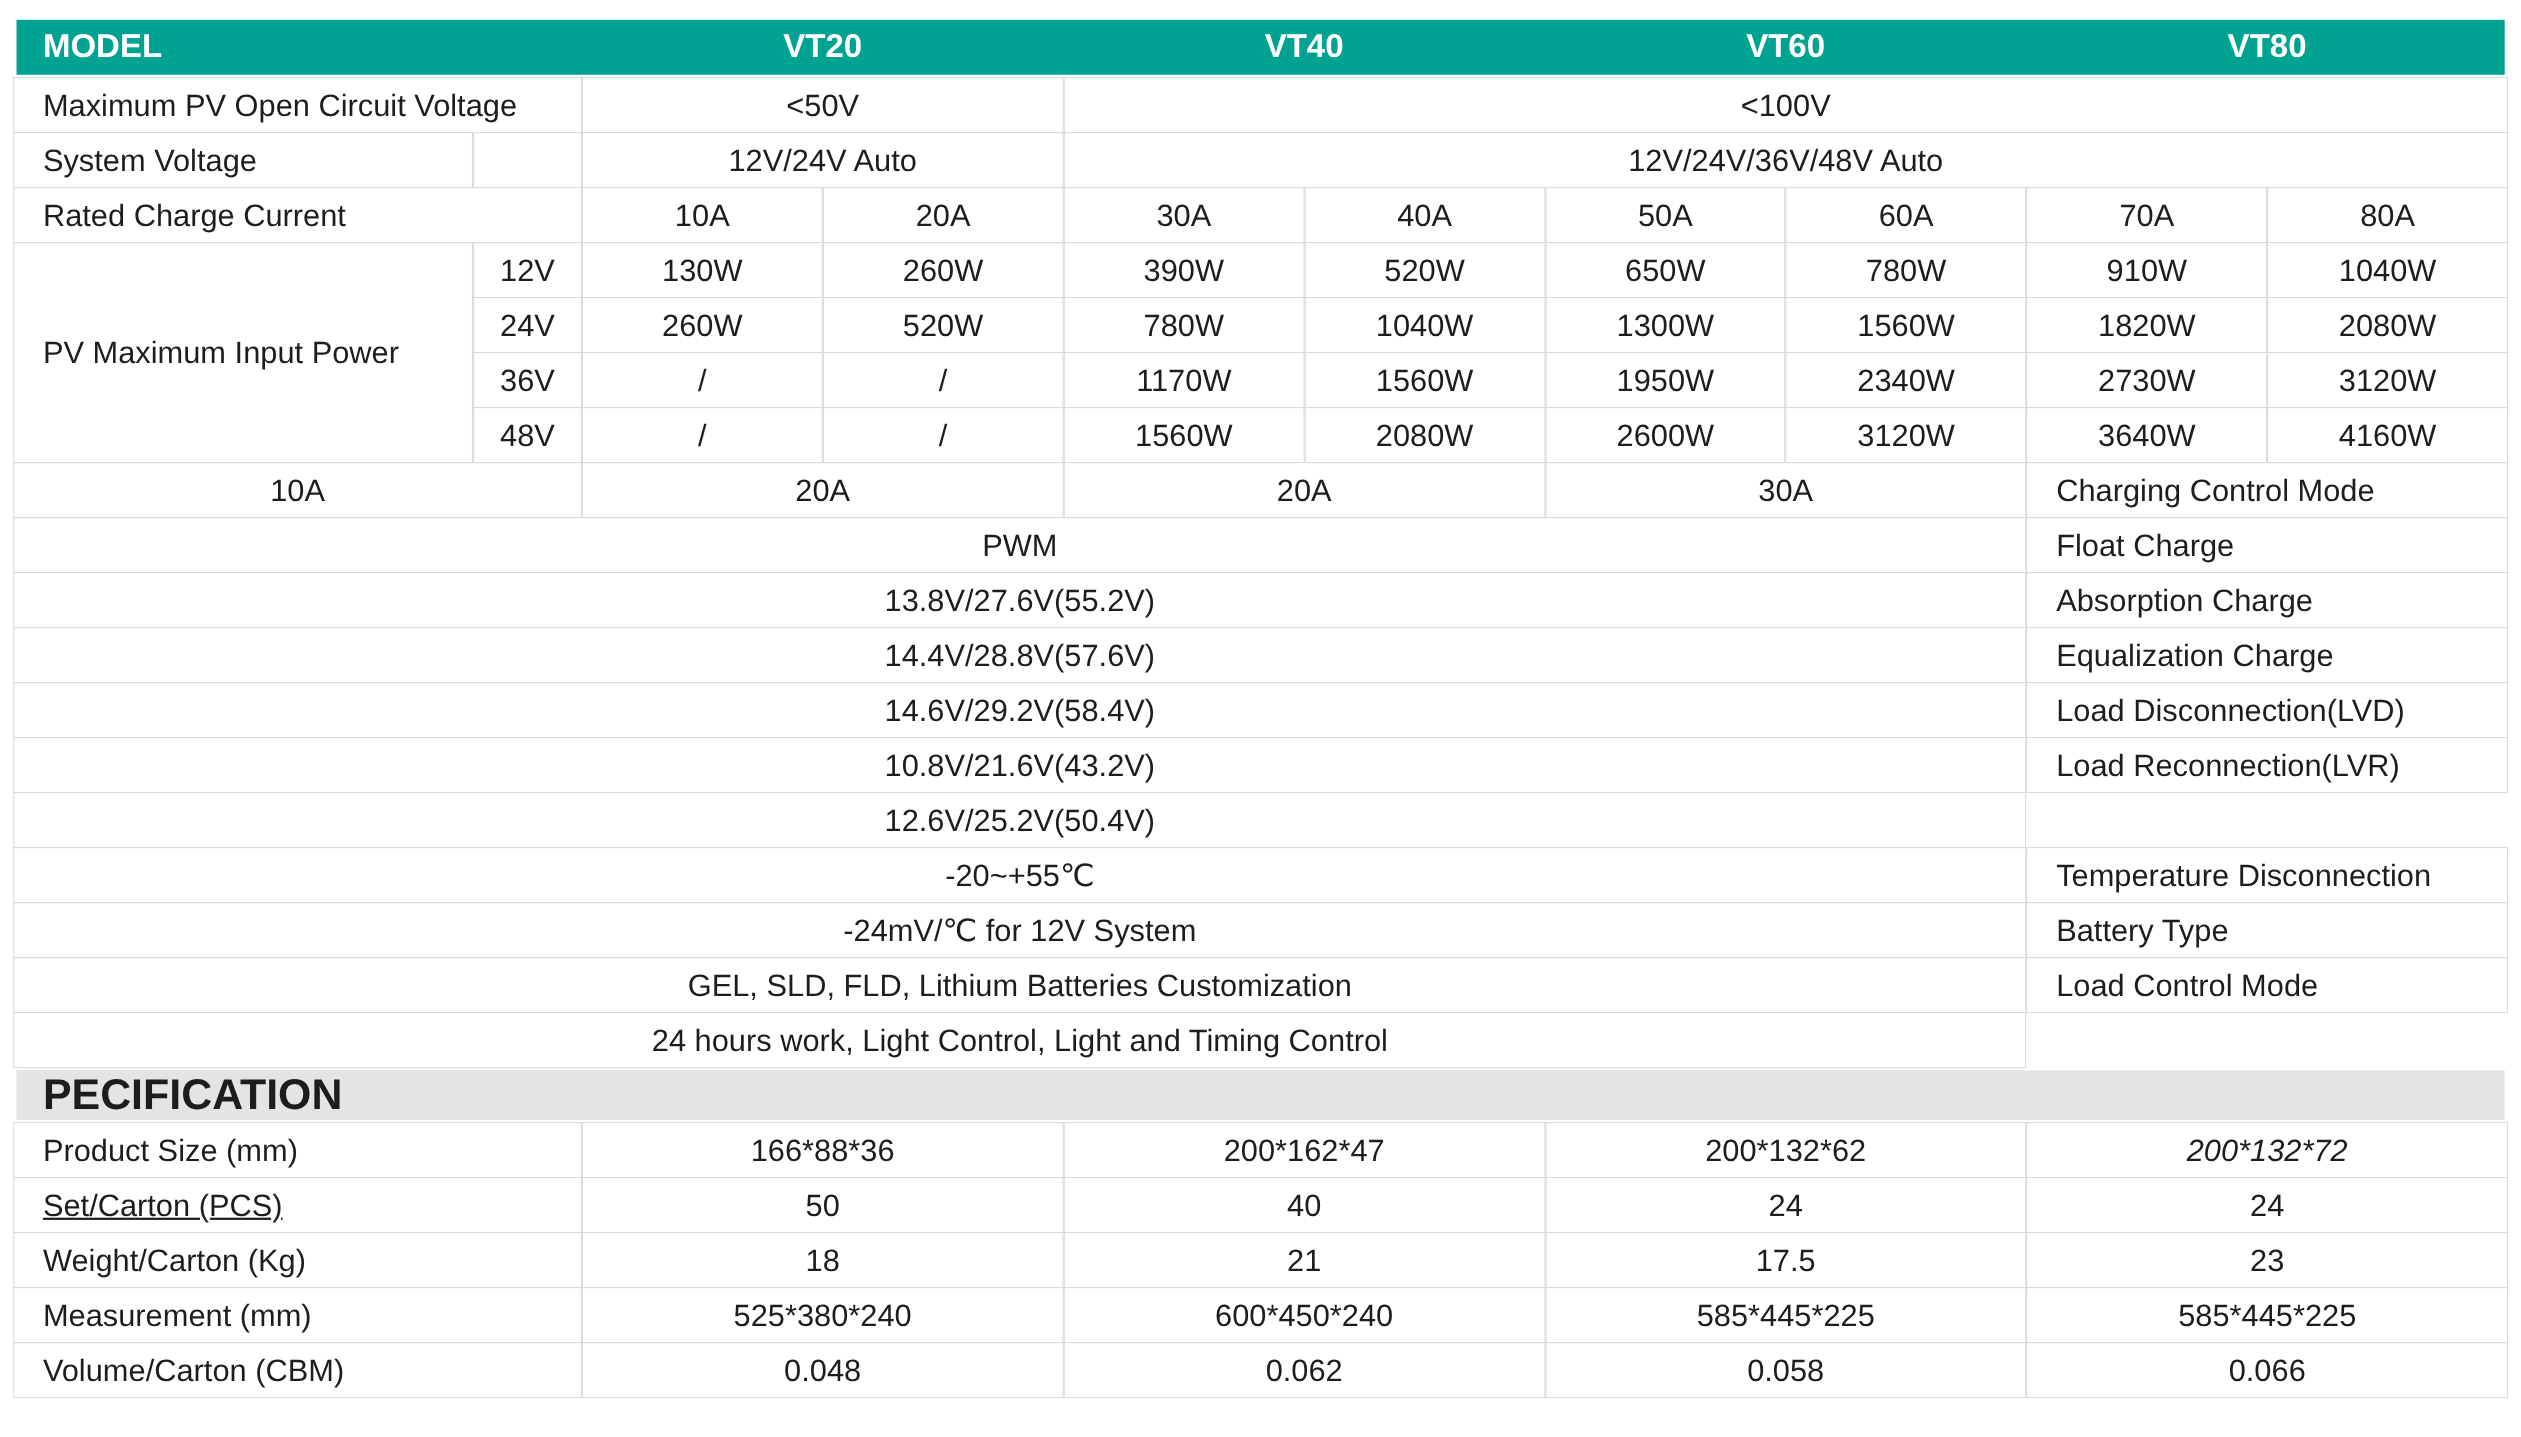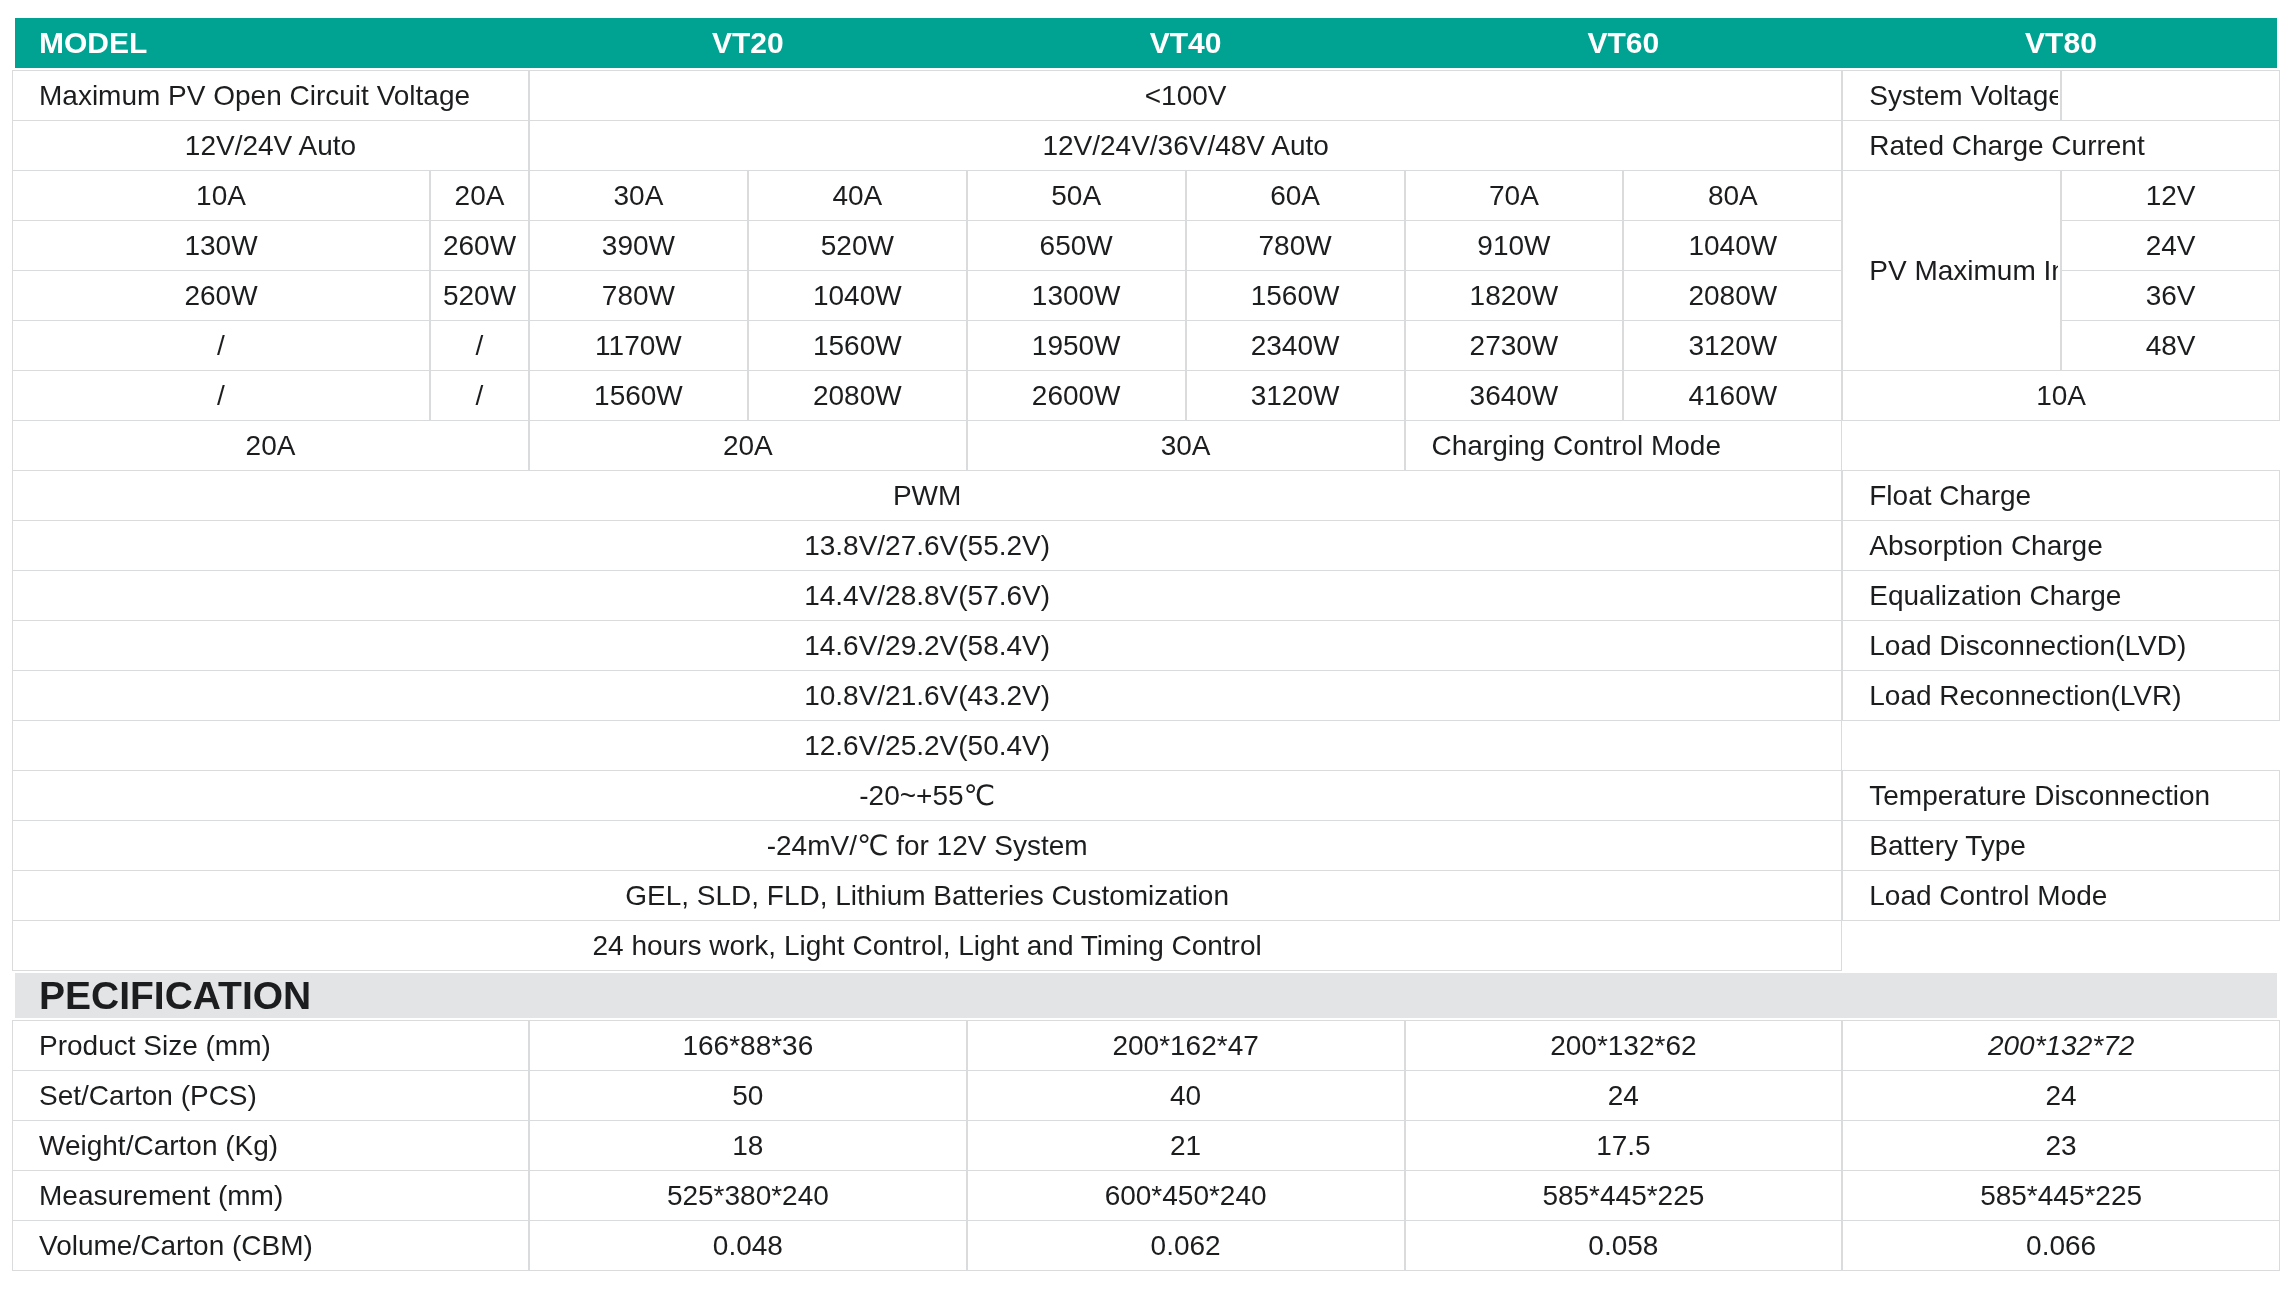--- a/index.html
+++ b/index.html
@@ -37,20 +37,21 @@
 <div class="page" style="--accent: #00a392; --header-text: #ffffff; --body-text: #1c1d1f; --grid-line: #d9dbdd; --section-bg: #e3e4e6; --page-bg: #ffffff;">
   <div class="thead">
     <span class="model">MODEL</span>
     <span class="vt" id="vt0" style="left: 32.4%;">VT20</span>
     <span class="vt" id="vt1" style="left: 51.75%;">VT40</span>
     <span class="vt" id="vt2" style="left: 71.1%;">VT60</span>
     <span class="vt" id="vt3" style="left: 90.45%;">VT80</span>
   </div>
   <div class="grid" id="grid">
       <div class="cell label" style="grid-column: span 2;">Maximum PV Open Circuit Voltage</div>
+      <div class="cell" style="grid-column: span 2;">&lt;50V</div>
       <div class="cell" style="grid-column: span 6;">&lt;100V</div>
       <div class="cell label">System Voltage</div>
       <div class="cell"></div>
       <div class="cell" style="grid-column: span 2;">12V/24V Auto</div>
       <div class="cell" style="grid-column: span 6;">12V/24V/36V/48V Auto</div>
       <div class="cell label" style="grid-column: span 2;">Rated Charge Current</div>
       <div class="cell">10A</div>
       <div class="cell">20A</div>
       <div class="cell">30A</div>
       <div class="cell">40A</div>
@@ -117,21 +118,21 @@
       <div class="cell label" style="grid-column: span 2;">Battery Type</div>
       <div class="cell" style="grid-column: span 8;">GEL, SLD, FLD, Lithium Batteries Customization</div>
       <div class="cell label" style="grid-column: span 2;">Load Control Mode</div>
       <div class="cell" style="grid-column: span 8;">24 hours work, Light Control, Light and Timing Control</div>
       <div class="cell section" style="grid-column: span 10;">PECIFICATION</div>
       <div class="cell label" style="grid-column: span 2;">Product Size (mm)</div>
       <div class="cell" style="grid-column: span 2;">166*88*36</div>
       <div class="cell" style="grid-column: span 2;">200*162*47</div>
       <div class="cell" style="grid-column: span 2;">200*132*62</div>
       <div class="cell" style="grid-column: span 2; font-style: italic;">200*132*72</div>
-      <div class="cell label" style="grid-column: span 2;">Set/Carton (PCS)</div>
+      <div class="cell label" style="grid-column: span 2; text-decoration: underline;">Set/Carton (PCS)</div>
       <div class="cell" style="grid-column: span 2;">50</div>
       <div class="cell" style="grid-column: span 2;">40</div>
       <div class="cell" style="grid-column: span 2;">24</div>
       <div class="cell" style="grid-column: span 2;">24</div>
       <div class="cell label" style="grid-column: span 2;">Weight/Carton (Kg)</div>
       <div class="cell" style="grid-column: span 2;">18</div>
       <div class="cell" style="grid-column: span 2;">21</div>
       <div class="cell" style="grid-column: span 2;">17.5</div>
       <div class="cell" style="grid-column: span 2;">23</div>
       <div class="cell label" style="grid-column: span 2;">Measurement (mm)</div>

